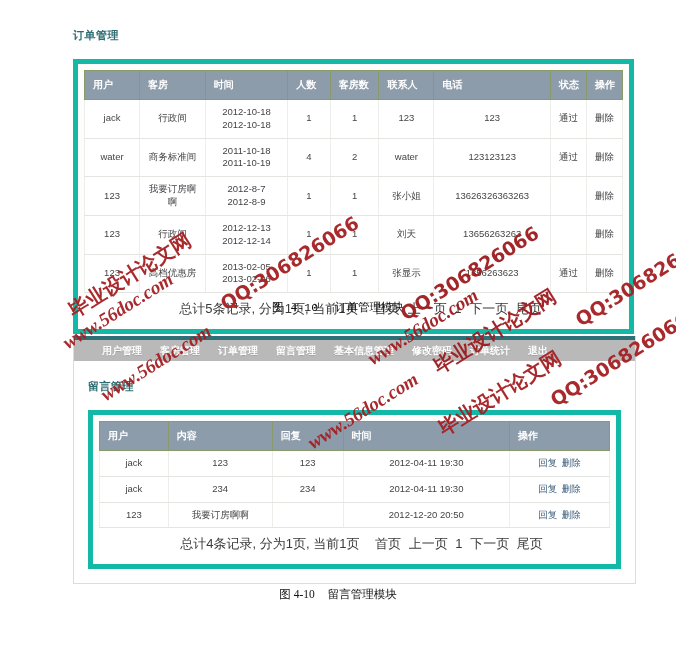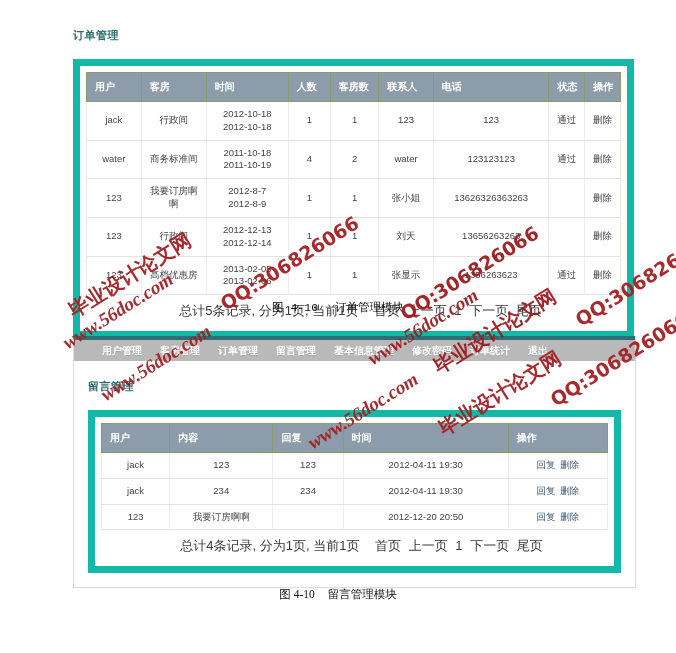--- a/index.html
+++ b/index.html
@@ -28,21 +28,21 @@
   }
   .section-title {
     color: #2d6d72;
     font-size: 11px;
     font-weight: bold;
     letter-spacing: 0.5px;
     margin: 0;
     padding: 0;
   }
   .tbl-wrap {
-    border: 7px solid #14b8a6;
+    border: 5px solid #14b8a6;
     background: #fdfdfb;
     padding: 6px 6px 2px 6px;
     box-sizing: border-box;
   }
   table.grid {
     border-collapse: collapse;
     width: 100%;
     table-layout: fixed;
   }
   table.grid th {

